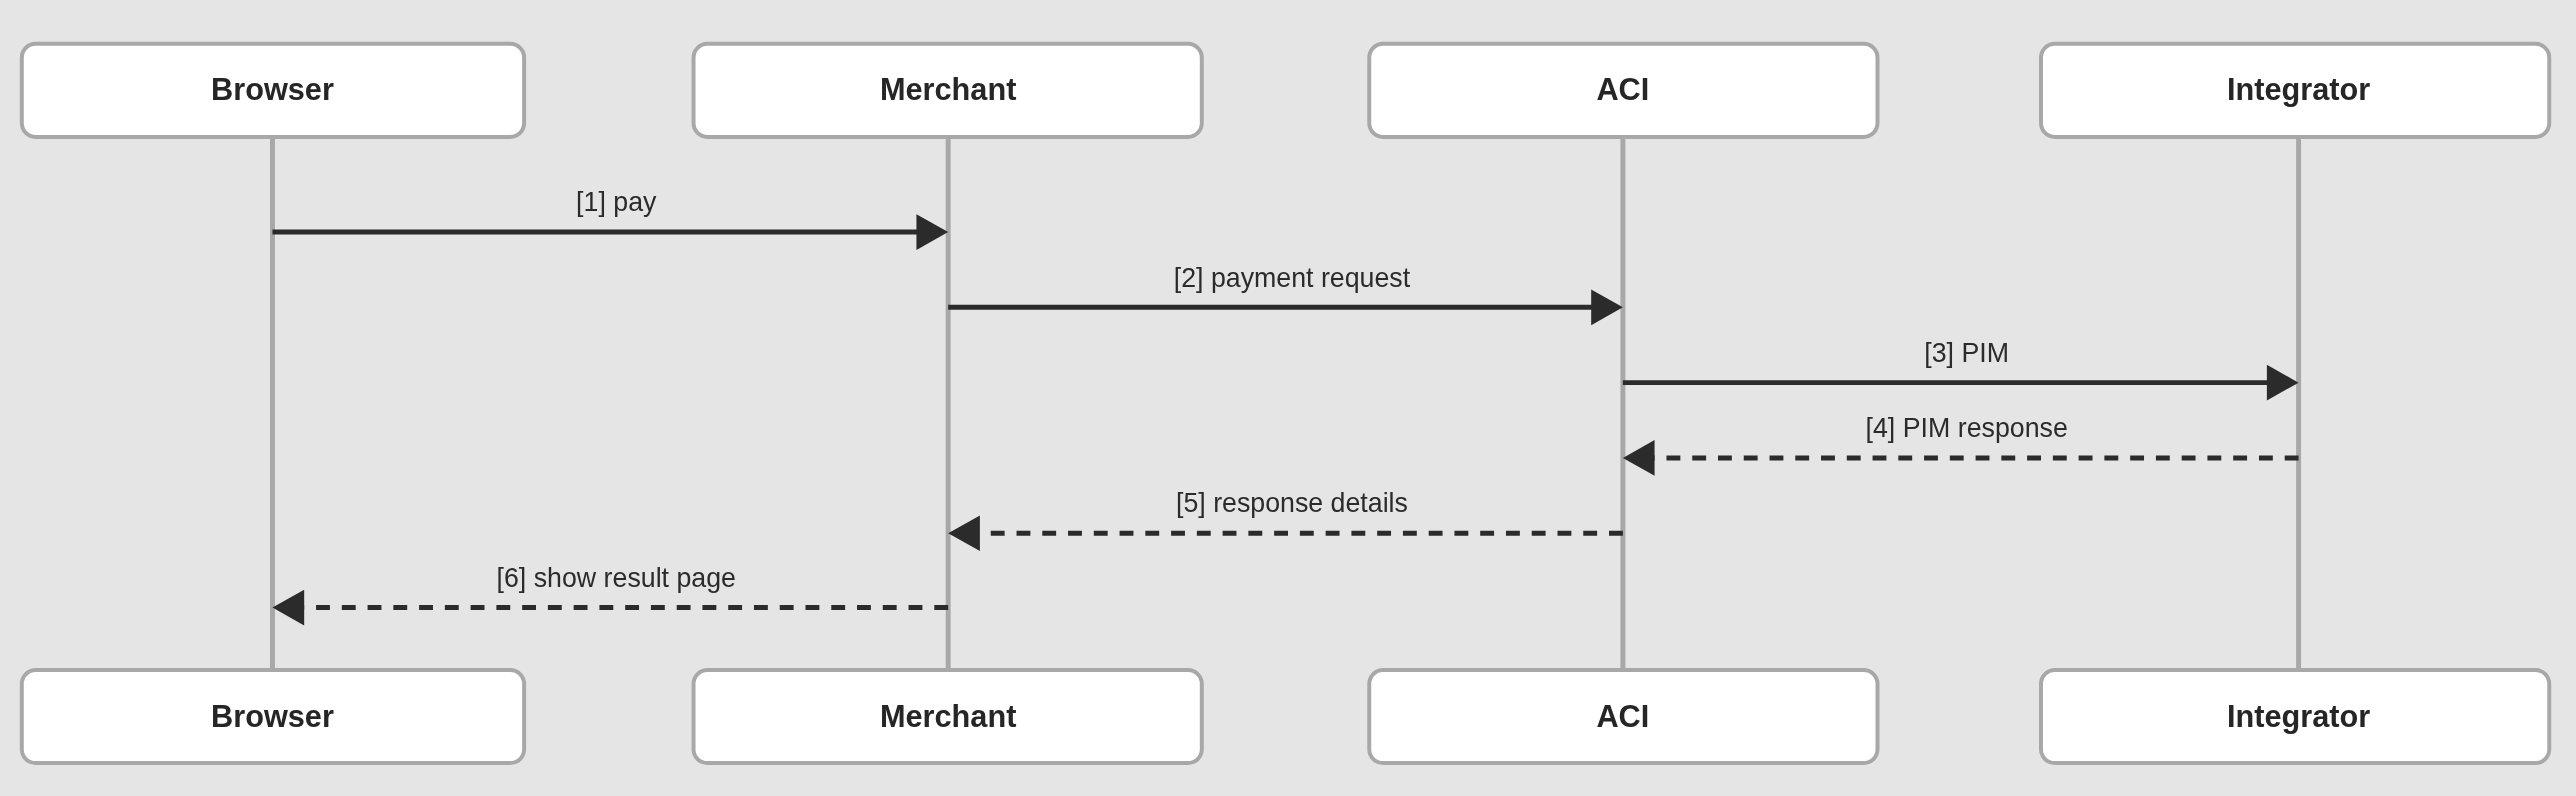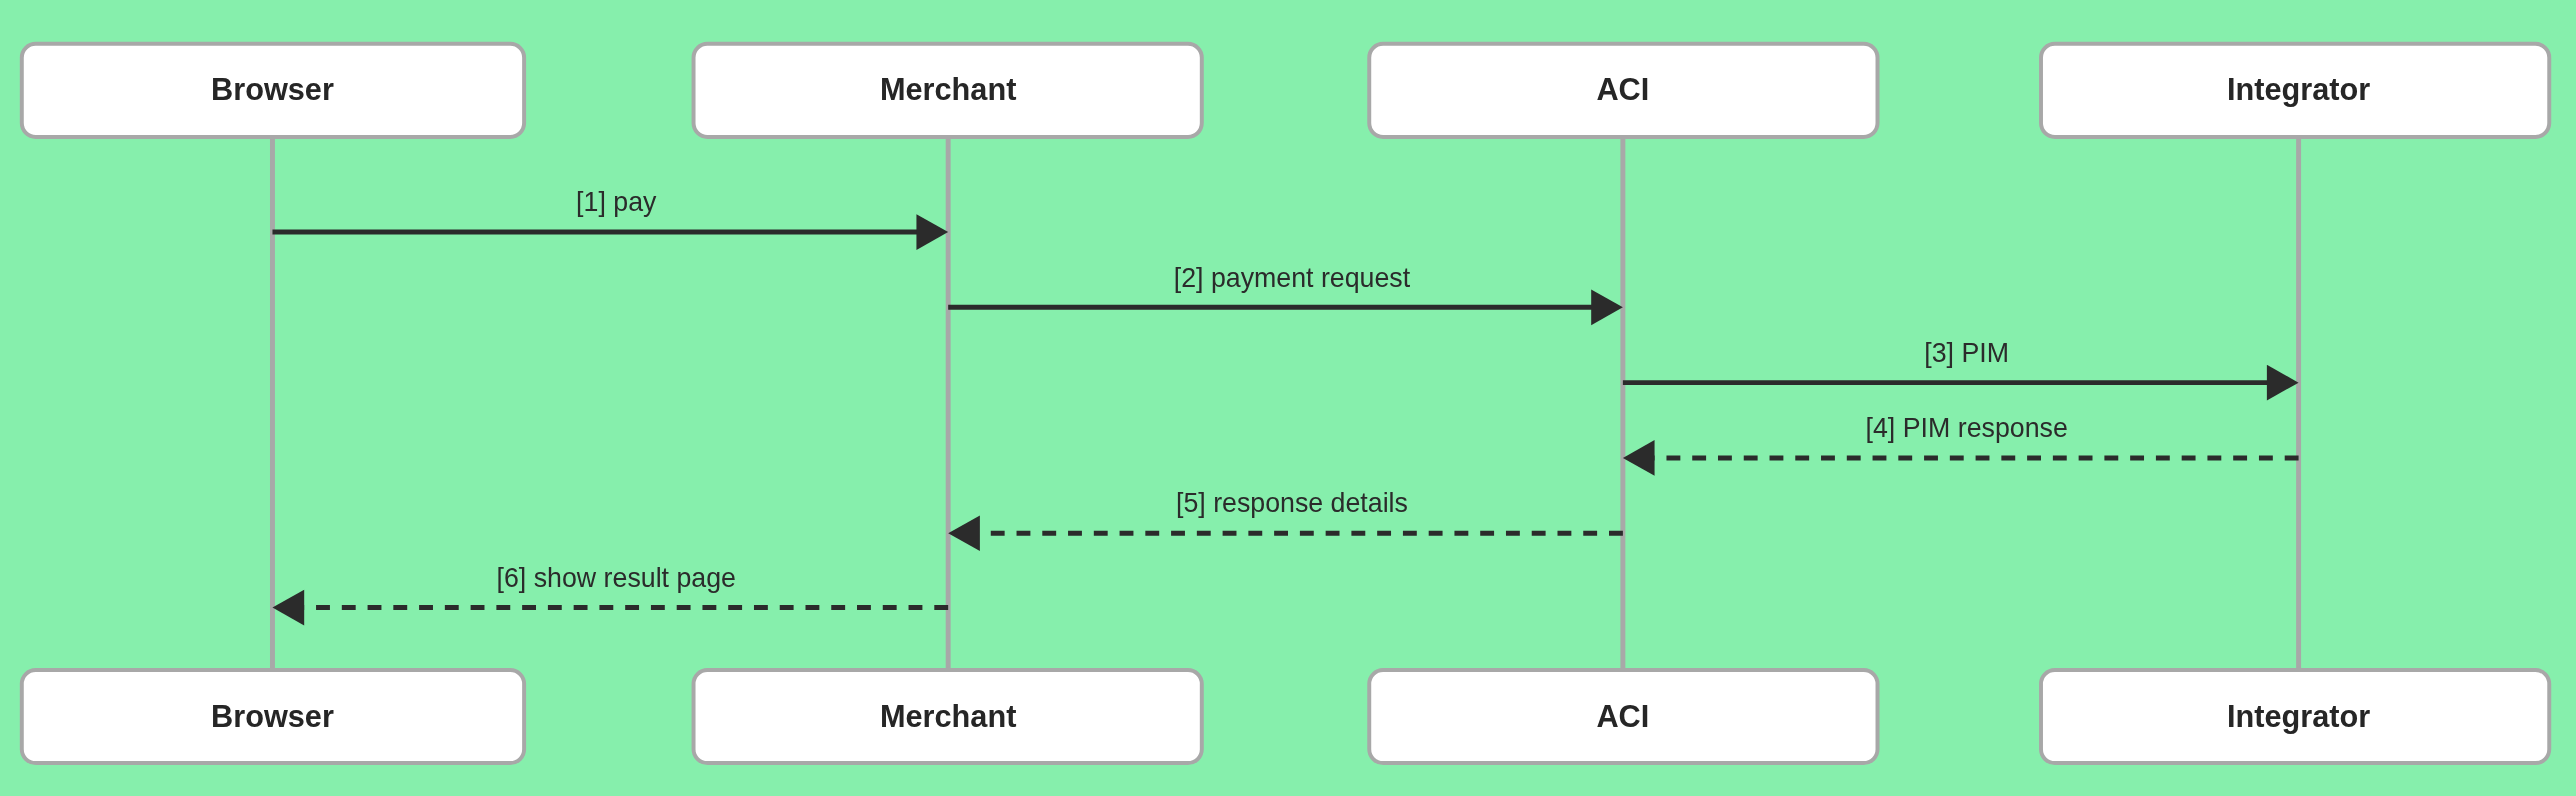--- a/index.html
+++ b/index.html
@@ -7,21 +7,21 @@
     padding: 0;
     background: #ffffff;
   }
   body {
     font-family: "Liberation Sans", sans-serif;
   }
   #diagram-root {
     position: relative;
     width: 2576px;
     height: 797px;
-    background: #86efac;
+    background: #e5e5e5;
     overflow: hidden;
   }
   svg#seq-svg {
     position: absolute;
     top: 0;
     left: 0;
     width: 2576px;
     height: 797px;
     display: block;
   }

